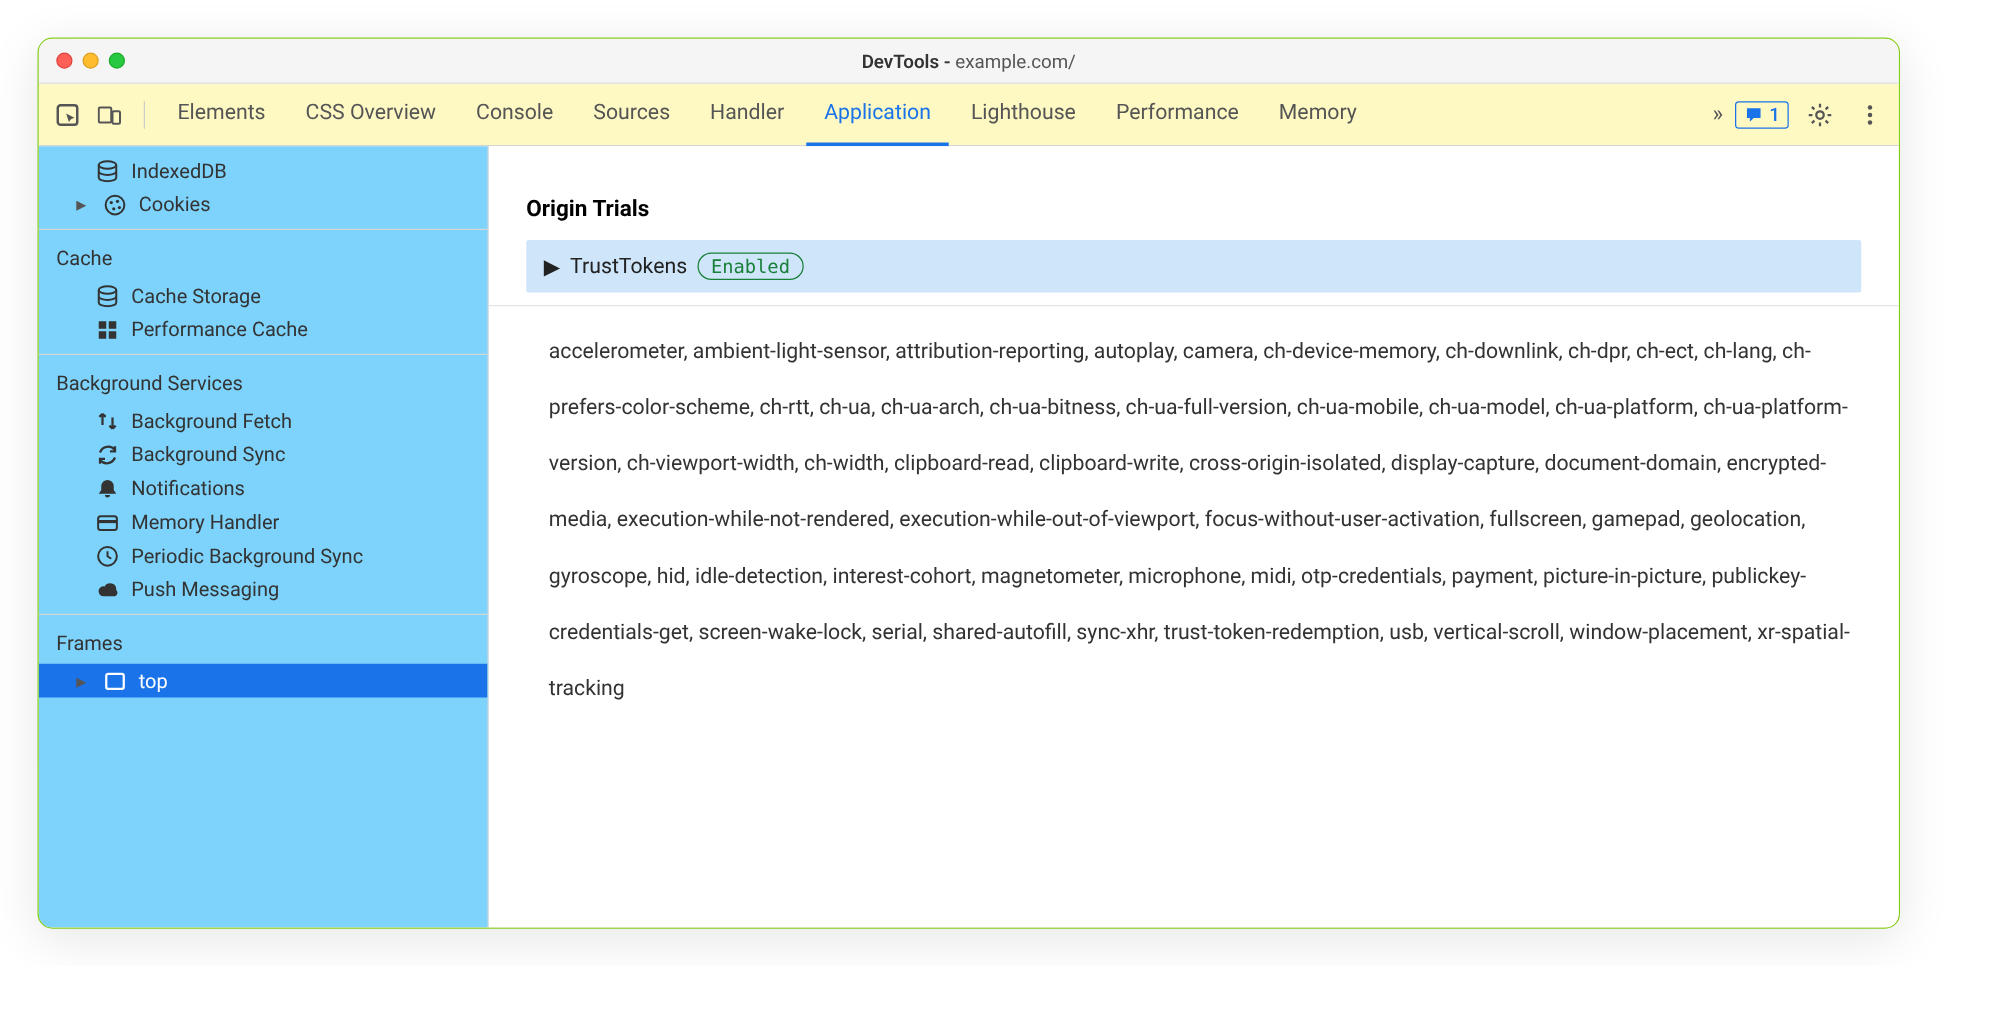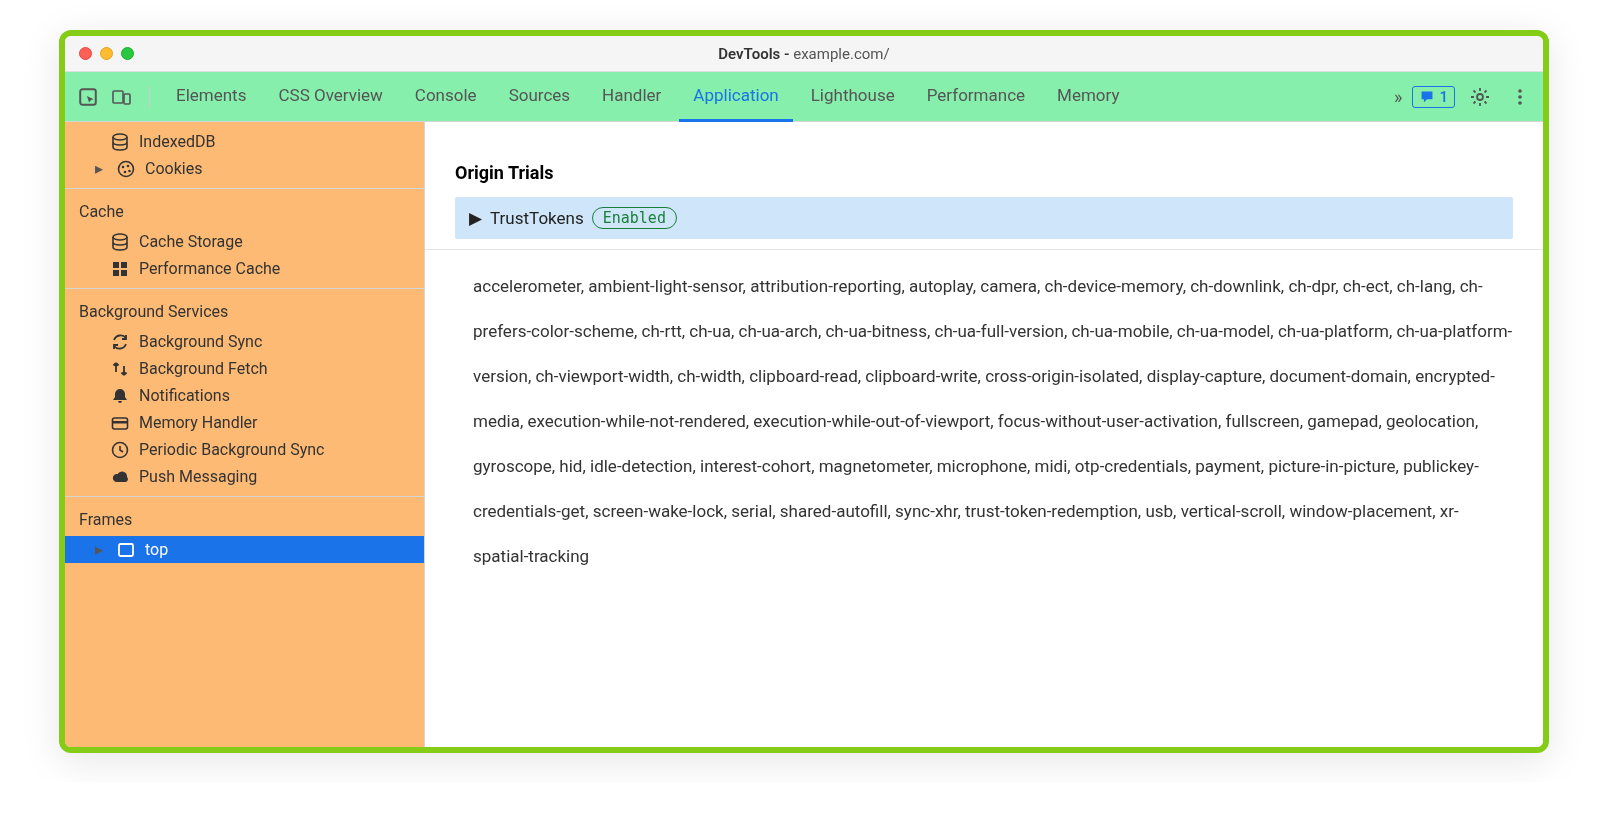--- a/index.html
+++ b/index.html
@@ -6,26 +6,25 @@
   body {
     margin: 0;
     padding: 30px;
     font-family: -apple-system, BlinkMacSystemFont, "Segoe UI", Roboto, sans-serif;
     background: #fff;
     font-size: 14px;
     color: #222;
   }
   .window {
     width: 1490px;
-    border: 6px solid #84cc16;
+    border: 1px solid #84cc16;
     border-radius: 12px;
     overflow: hidden;
     box-shadow: 0 8px 40px rgba(0,0,0,0.1);
     background: #fff;
-    margin-left: 29px;
   }
   .titlebar {
     height: 36px;
     background: #f5f5f5;
     border-bottom: 1px solid #e0e0e0;
     display: flex;
     align-items: center;
     padding: 0 14px;
     position: relative;
   }
@@ -37,21 +36,21 @@
   .title-text {
     position: absolute;
     left: 0; right: 0;
     text-align: center;
     font-size: 15px;
     color: #555;
   }
   .title-text b { font-weight: 600; color: #333; }
   .tabbar {
     height: 50px;
-    background: #86efac;
+    background: #fef9c3;
     border-bottom: 1px solid #d5d5d5;
     display: flex;
     align-items: center;
     padding: 0 8px;
     gap: 4px;
     font-size: 17px;
     color: #555;
   }
   .tab-icon-btn {
     width: 30px; height: 30px;
@@ -73,21 +72,21 @@
   .tab.active { color: #1a73e8; border-bottom-color: #1a73e8; }
   .tabbar-right { display:flex; align-items:center; gap:10px; margin-left:auto; }
   .badge-msg {
     display:flex; align-items:center; gap:4px;
     border:1.5px solid #1a73e8; color:#1a73e8;
     border-radius:3px; padding:1px 6px; font-size:15px; font-weight:500;
   }
   .body { display:flex; height:625px; }
   .sidebar {
     width: 360px;
-    background:#fdba74;
+    background:#7dd3fc;
     border-right:1px solid #d5d5d5;
     overflow-y:auto;
     font-size:16px;
     color:#333;
   }
   .sb-group { border-bottom:1px solid #d5d5d5; padding:6px 0; }
   .sb-header { padding:7px 14px; color:#333; font-size:16px; }
   .sb-item {
     display:flex; align-items:center; gap:10px;
     padding:4px 10px 4px 46px; cursor:pointer;
@@ -297,29 +296,29 @@
               </svg>
               <span>Performance Cache</span>
             </div>
           </div>
       </div>
       <div class="sb-group">
         <div class="sb-header">Background Services</div>
         <div id="sb-bg">
             <div class="sb-item">
               <svg class="icon16" viewBox="0 0 18 18">
+                <use href="#i-updn"></use>
+              </svg>
+              <span>Background Fetch</span>
+            </div>
+            <div class="sb-item">
+              <svg class="icon16" viewBox="0 0 18 18">
                 <use href="#i-sync"></use>
               </svg>
               <span>Background Sync</span>
-            </div>
-            <div class="sb-item">
-              <svg class="icon16" viewBox="0 0 18 18">
-                <use href="#i-updn"></use>
-              </svg>
-              <span>Background Fetch</span>
             </div>
             <div class="sb-item">
               <svg class="icon16" viewBox="0 0 18 18">
                 <use href="#i-bell"></use>
               </svg>
               <span>Notifications</span>
             </div>
             <div class="sb-item">
               <svg class="icon16" viewBox="0 0 18 18">
                 <use href="#i-card"></use>

